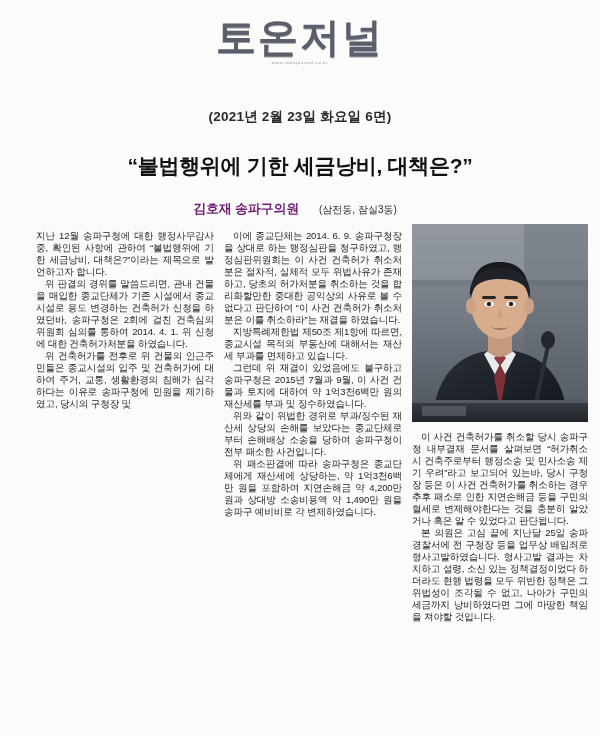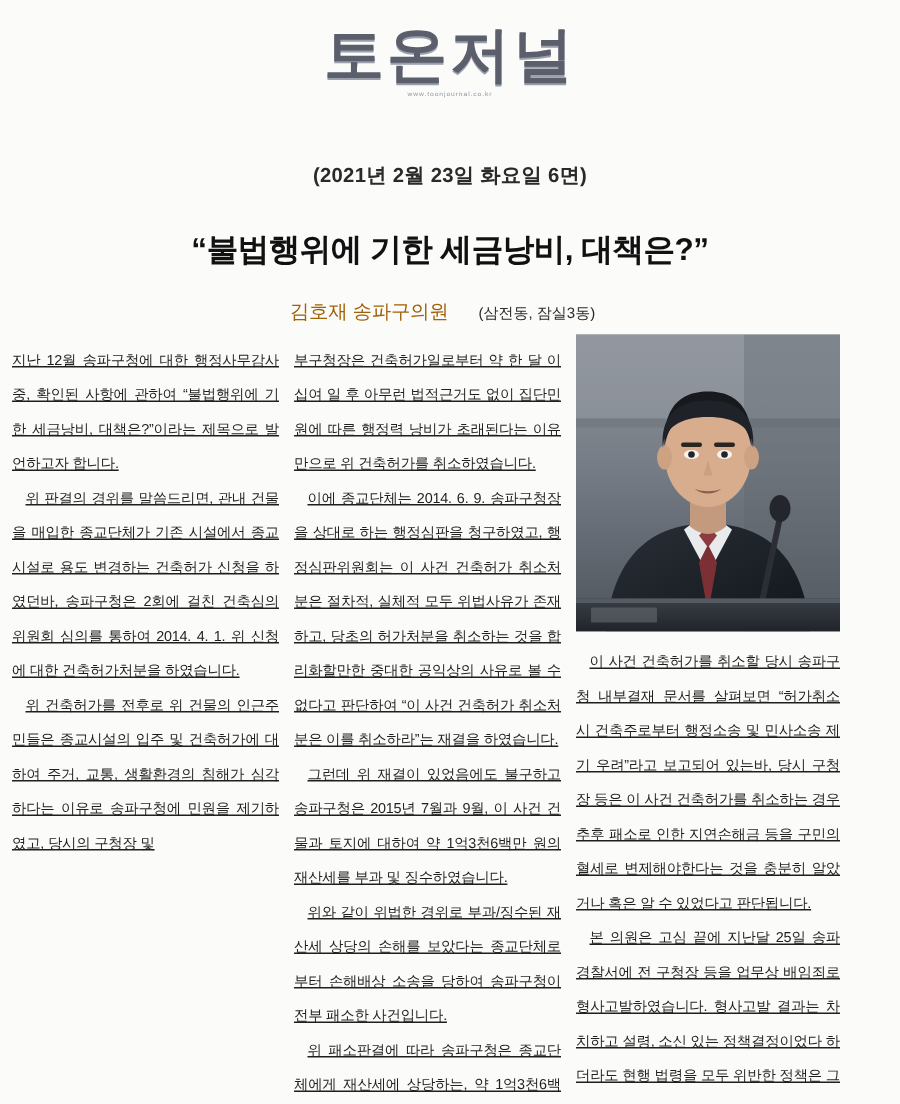--- a/index.html
+++ b/index.html
@@ -15,21 +15,21 @@
     font-family: "Liberation Sans", "DejaVu Sans", sans-serif;
     color: #1c1c1c;
     position: relative;
   }
   .page {
     width: 600px;
     height: 736px;
     position: relative;
     background: #fbfbfa;
     box-sizing: border-box;
-    padding: 0 8px;
+    padding: 0 36px;
   }
 
   
   .masthead {
     text-align: center;
     padding-top: 16px;
   }
   .masthead-logo {
     font-size: 40px;
     font-weight: bold;
@@ -69,46 +69,45 @@
   }
 
   
   .byline-row {
     text-align: center;
     margin-top: 19px;
     padding-right: 10px;
   }
   .byline-name {
     font-size: 13px;
-    font-weight: normal;
-    color: #a16207;
+    font-weight: bold;
+    color: #701a75;
     letter-spacing: -0.2px;
   }
   .byline-district {
     font-size: 10px;
     color: #2a2a2a;
     margin-left: 20px;
   }
 
   
   .body-area {
     position: relative;
     margin-top: 12px;
     height: 505px;
   }
   .col {
     position: absolute;
     top: 0;
     font-size: 9.6px;
-    line-height: 23px;
+    line-height: 12px;
     text-align: justify;
     text-justify: inter-character;
     color: #1f1f1f;
     letter-spacing: -0.15px;
-    text-decoration: underline;
   }
   .col p {
     margin: 0;
     text-indent: 9px;
   }
   .col p.noindent { text-indent: 0; }
 
   #col-1 { left: 0;   width: 178px; }
   #col-2 { left: 188px; width: 178px; }
   #col-3 { left: 376px; width: 176px; top: 201px; }
@@ -207,22 +206,22 @@
       </svg>
     </div>
 
     <div class="col" id="col-1">
       <p class="noindent">지난 12월 송파구청에 대한 행정사무감사 중, 확인된 사항에 관하여 “불법행위에 기한 세금낭비, 대책은?”이라는 제목으로 발언하고자 합니다.</p>
       <p>위 판결의 경위를 말씀드리면, 관내 건물을 매입한 종교단체가 기존 시설에서 종교시설로 용도 변경하는 건축허가 신청을 하였던바, 송파구청은 2회에 걸친 건축심의위원회 심의를 통하여 2014. 4. 1. 위 신청에 대한 건축허가처분을 하였습니다.</p>
       <p>위 건축허가를 전후로 위 건물의 인근주민들은 종교시설의 입주 및 건축허가에 대하여 주거, 교통, 생활환경의 침해가 심각하다는 이유로 송파구청에 민원을 제기하였고, 당시의 구청장 및</p>
     </div>
 
     <div class="col" id="col-2">
-      <p class="noindent">부구청장은 건축허가일로부터 약 한 달 이십여 일 후 아무런 법적근거도 없이 집단민원에 따른 행정력 낭비가 초래된다는 이유만으로 위 건축허가를 취소하였습니다.</p>
       <p>이에 종교단체는 2014. 6. 9. 송파구청장을 상대로 하는 행정심판을 청구하였고, 행정심판위원회는 이 사건 건축허가 취소처분은 절차적, 실체적 모두 위법사유가 존재하고, 당초의 허가처분을 취소하는 것을 합리화할만한 중대한 공익상의 사유로 볼 수 없다고 판단하여 “이 사건 건축허가 취소처분은 이를 취소하라”는 재결을 하였습니다.</p>
+      <p>지방특례제한법 제50조 제1항에 따르면, 종교시설 목적의 부동산에 대해서는 재산세 부과를 면제하고 있습니다.</p>
       <p>그런데 위 재결이 있었음에도 불구하고 송파구청은 2015년 7월과 9월, 이 사건 건물과 토지에 대하여 약 1억3천6백만 원의 재산세를 부과 및 징수하였습니다.</p>
       <p>위와 같이 위법한 경위로 부과/징수된 재산세 상당의 손해를 보았다는 종교단체로부터 손해배상 소송을 당하여 송파구청이 전부 패소한 사건입니다.</p>
       <p>위 패소판결에 따라 송파구청은 종교단체에게 재산세에 상당하는, 약 1억3천6백만 원을 포함하여 지연손해금 약 4,200만 원과 상대방 소송비용액 약 1,490만 원을 송파구 예비비로 각 변제하였습니다.</p>
     </div>
 
     <div class="col" id="col-3">
       <p>이 사건 건축허가를 취소할 당시 송파구청 내부결재 문서를 살펴보면 “허가취소 시 건축주로부터 행정소송 및 민사소송 제기 우려”라고 보고되어 있는바, 당시 구청장 등은 이 사건 건축허가를 취소하는 경우 추후 패소로 인한 지연손해금 등을 구민의 혈세로 변제해야한다는 것을 충분히 알았거나 혹은 알 수 있었다고 판단됩니다.</p>
       <p>본 의원은 고심 끝에 지난달 25일 송파경찰서에 전 구청장 등을 업무상 배임죄로 형사고발하였습니다. 형사고발 결과는 차치하고 설령, 소신 있는 정책결정이었다 하더라도 현행 법령을 모두 위반한 정책은 그 위법성이 조각될 수 없고, 나아가 구민의 세금까지 낭비하였다면 그에 마땅한 책임을 져야할 것입니다.</p>
     </div>
 

